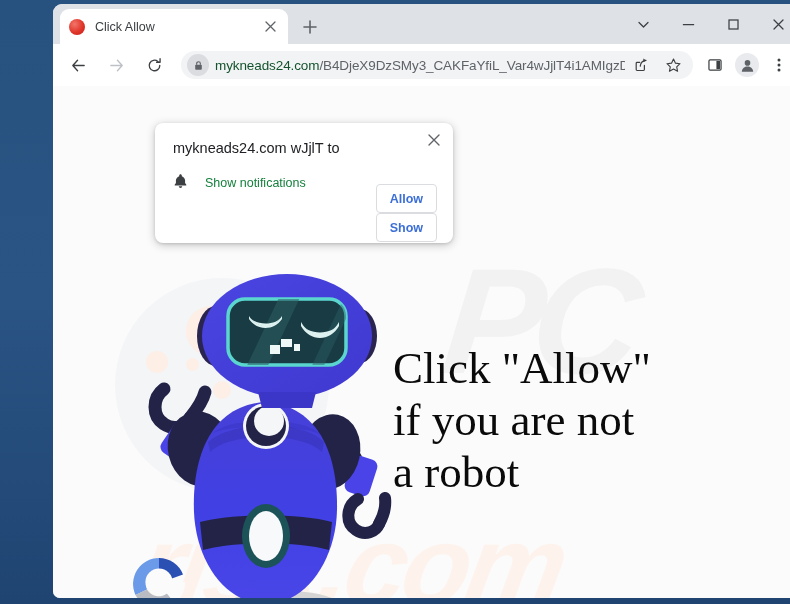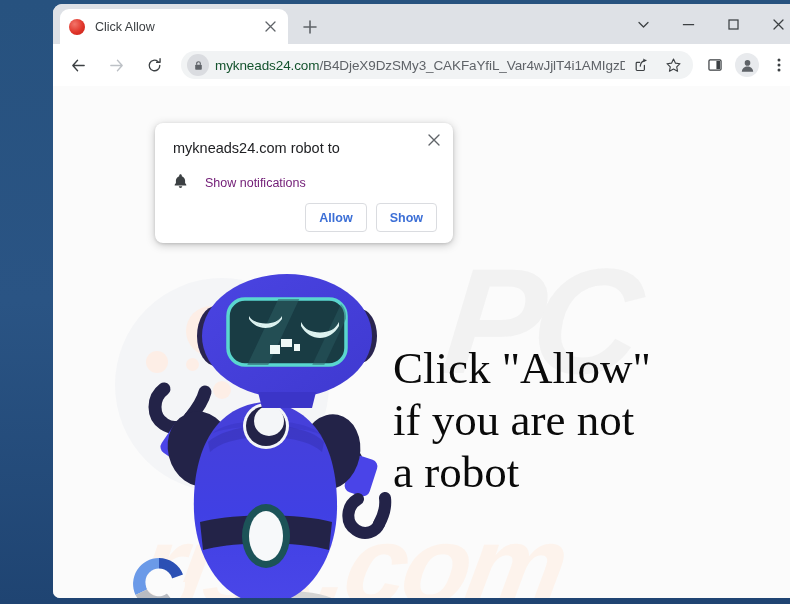--- a/index.html
+++ b/index.html
@@ -207,25 +207,25 @@
   #dialog-title {
     font-size: 14.5px; color: #202124;
     line-height: 18px;
   }
   #dialog-perm-row {
     display: flex; align-items: center;
     margin-top: 16px;
   }
   #dialog-perm-label {
     margin-left: 17px;
-    font-size: 12.5px; color: #701a75;
+    font-size: 12.5px; color: #15803d;
   }
   #dialog-actions {
-    position: absolute; right: 16px; bottom: 11px;
-    display: flex; gap: 9px;
+    position: absolute; right: 16px; bottom: 1px;
+    display: flex;  flex-direction: column;
   }
   .dlg-btn {
     min-width: 56px; height: 29px;
     border: 1px solid #dadce0;
     border-radius: 4px;
     background: #ffffff;
     color: #3c6fd6;
     font-size: 12.5px;
     font-weight: 600;
     font-family: "Liberation Sans", sans-serif;
@@ -442,21 +442,21 @@
           <path d="M43.5 28 A13.5 13.5 0 0 1 38 39.5 L46 49 A26 26 0 0 0 56 28 Z" fill="#fbfbfb"></path>
         </svg>
       </div>
 
       <div id="permission-dialog">
         <div id="dialog-close">
           <svg width="12" height="12" viewBox="0 0 12 12">
             <path d="M1 1 L11 11 M11 1 L1 11" stroke="#5f6368" stroke-width="1.35" stroke-linecap="round"></path>
           </svg>
         </div>
-        <div id="dialog-title">mykneads24.com robot to</div>
+        <div id="dialog-title">mykneads24.com wJjlT to</div>
         <div id="dialog-perm-row">
           <span>
             <svg width="15" height="16" viewBox="0 0 16 17">
               <path d="M8 1.4 C8.8 1.4 9.4 2 9.4 2.8 L9.4 3.3 C11.5 3.9 12.9 5.8 12.9 8 L12.9 10.6 L14.2 12.4 L14.2 13.2 L1.8 13.2 L1.8 12.4 L3.1 10.6 L3.1 8 C3.1 5.8 4.5 3.9 6.6 3.3 L6.6 2.8 C6.6 2 7.2 1.4 8 1.4 Z" fill="#3c4043"></path>
               <path d="M6.2 14.2 L9.8 14.2 C9.8 15.2 9 16 8 16 C7 16 6.2 15.2 6.2 14.2 Z" fill="#3c4043"></path>
             </svg>
           </span>
           <span id="dialog-perm-label">Show notifications</span>
         </div>
         <div id="dialog-actions">

